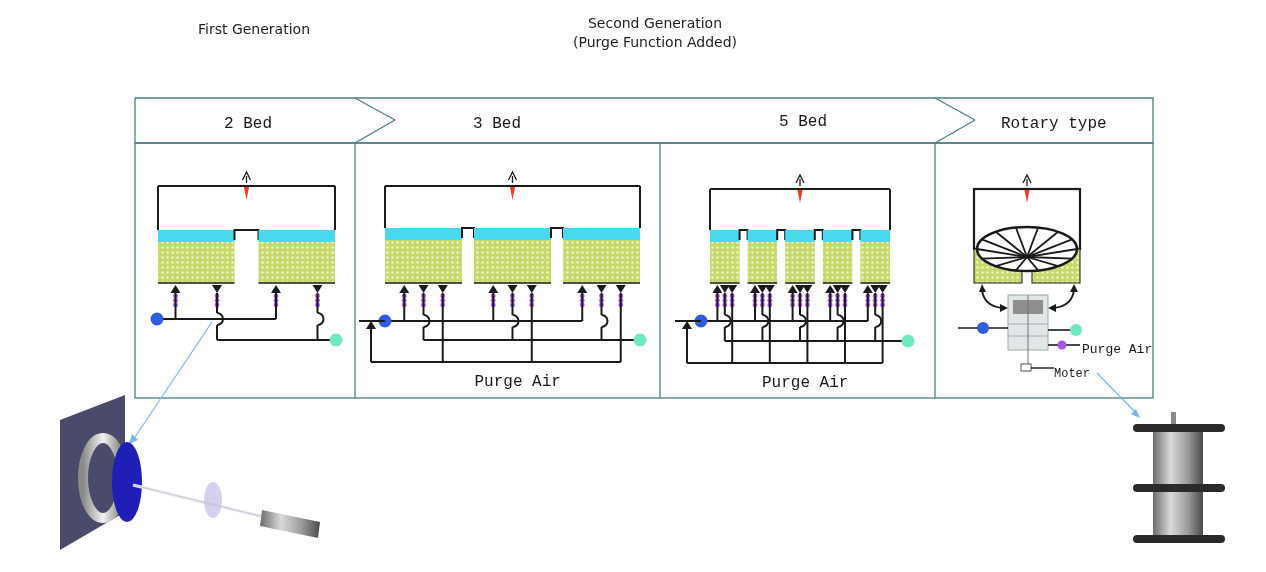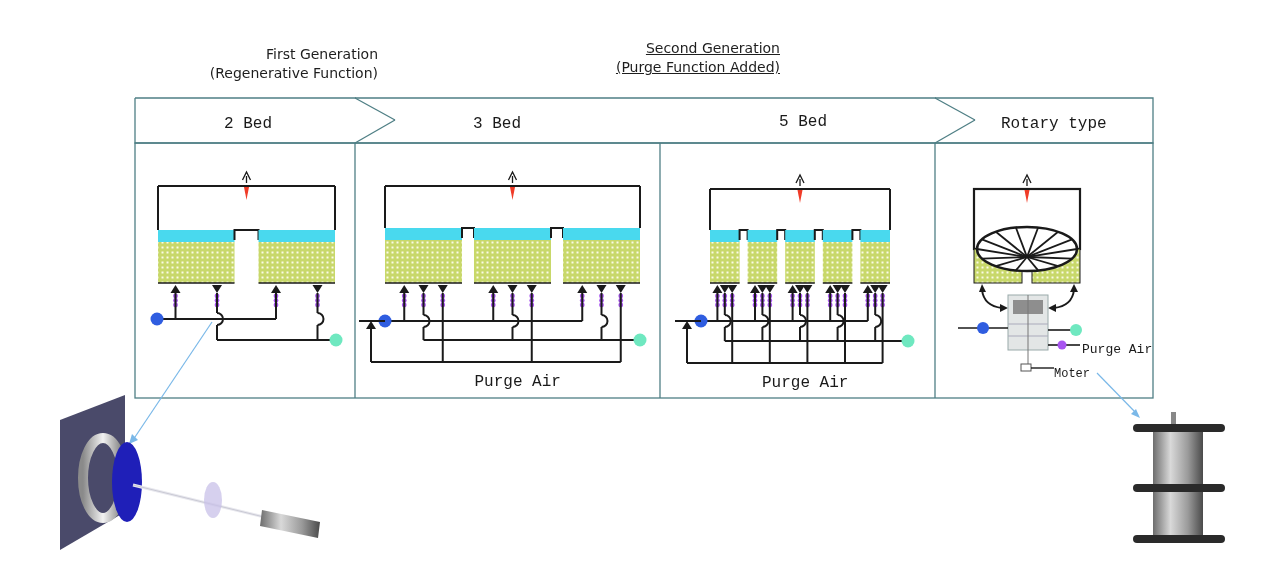--- a/index.html
+++ b/index.html
@@ -1,29 +1,28 @@
 <!DOCTYPE html>
 <html><head>
 <meta charset="utf-8">
 <style>
   html, body { margin:0; padding:0; background:#ffffff; }
   body { width:1266px; height:572px; position:relative; overflow:hidden; font-family:"Liberation Sans", sans-serif; }
-  .gen-title { position:absolute; text-align:right; font-family:"DejaVu Sans", sans-serif; font-size:14px; line-height:19px; color:#1e1e1e;margin-top:25px; }
+  .gen-title { position:absolute; text-align:center; font-family:"DejaVu Sans", sans-serif; font-size:14px; line-height:19px; color:#1e1e1e; }
   .gen-title div { white-space:nowrap; }
   svg text { font-family:"Liberation Mono", "DejaVu Sans Mono", monospace; }
   #main-svg { position:absolute; left:0; top:0; }
 </style>
 </head>
 <body>
 
 <div class="gen-title" style="left:130px; top:20px; width:248px;">
   <div>First Generation</div>
-  <div>(Regenerative Function)</div>
 </div>
-<div class="gen-title" style="left:530px; top:14px; width:250px;text-decoration:underline;">
+<div class="gen-title" style="left:530px; top:14px; width:250px;">
   <div>Second Generation</div>
   <div>(Purge Function Added)</div>
 </div>
 <div class="gen-title" style="left:940px; top:14px; width:250px;">
 </div>
 
 <svg id="main-svg" width="1266" height="572" viewBox="0 0 1266 572">
   <defs>
     <pattern id="mesh" width="5" height="5" patternUnits="userSpaceOnUse">
       <rect width="5" height="5" fill="#c8d86a"></rect>

